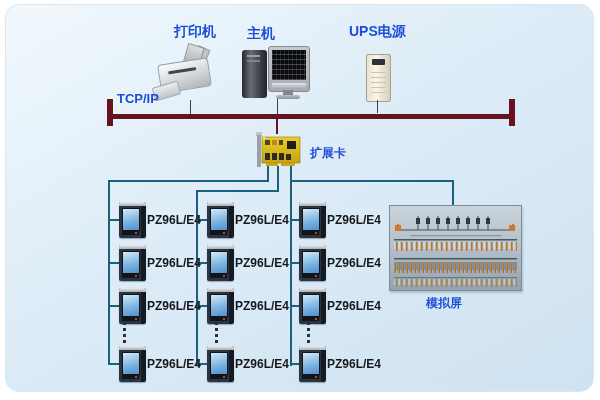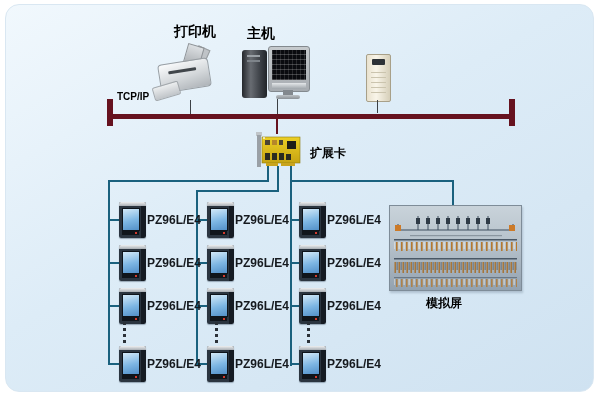--- a/index.html
+++ b/index.html
@@ -1,23 +1,23 @@
 <!DOCTYPE html>
 <html style="--bus-line: #66121f; --signal-line: #1a617e; --panel-bg: #ddecf7; --meter-screen: #7db6e3; --card-pcb: #dcbd1c; --mimic-bg: #b3bfc9;"><head>
 <meta charset="utf-8">
 <style>
   html,body{margin:0;padding:0;}
   body{width:600px;height:400px;background:#ffffff;font-family:"Liberation Sans",sans-serif;overflow:hidden;}
   #stage{position:relative;width:600px;height:400px;background:#ffffff;}
   #panel{position:absolute;left:5px;top:4px;width:587px;height:386px;border-radius:14px;
          background:linear-gradient(150deg,#f1f8fd 0%,#ddecf7 45%,#cfe2f1 100%);
          border:1px solid #d9e7f2;}
-  .lbl{position:absolute;color:#000000;font-weight:bold;white-space:nowrap;}
+  .lbl{position:absolute;color:#1d4ed8;font-weight:bold;white-space:nowrap;}
   .lbl-top{font-size:14px;}
-  .lbl-bus{font-size:10px;}
+  .lbl-bus{font-size:13px;}
   .lbl-card{font-size:12px;}
   .lbl-meter{font-size:12px;color:#15191e;}
   .line{position:absolute;}
   .busline{background:var(--bus-line,#66121f);}
   .sig{background:var(--signal-line,#1a617e);}
   .thin{background:#3c4045;}
 
   
   .printer{position:absolute;left:158px;top:45px;width:58px;height:56px;}
   .pr-paper{position:absolute;left:27px;top:0px;width:15px;height:20px;background:linear-gradient(#dcdfe2,#a9adb1);border:1px solid #8f9397;transform:rotate(16deg);}
@@ -67,20 +67,21 @@
          box-shadow:1px 2px 2px rgba(60,80,100,.25);}
 </style>
 </head>
 <body>
 
 <div id="stage">
   <div id="panel"></div>
 
   <div class="lbl lbl-top" style="left:174px;top:23px;">打印机</div>
   <div class="lbl lbl-top" style="left:247px;top:25px;">主机</div>
+  <div class="lbl lbl-top" style="left:349px;top:23px;">UPS电源</div>
 
   <div class="printer">
     <div class="pr-paper2"></div>
     <div class="pr-paper"></div>
     <div class="pr-body">
         <div class="pr-slot"></div>
       </div>
     <div class="pr-tray"></div>
   </div>
 

